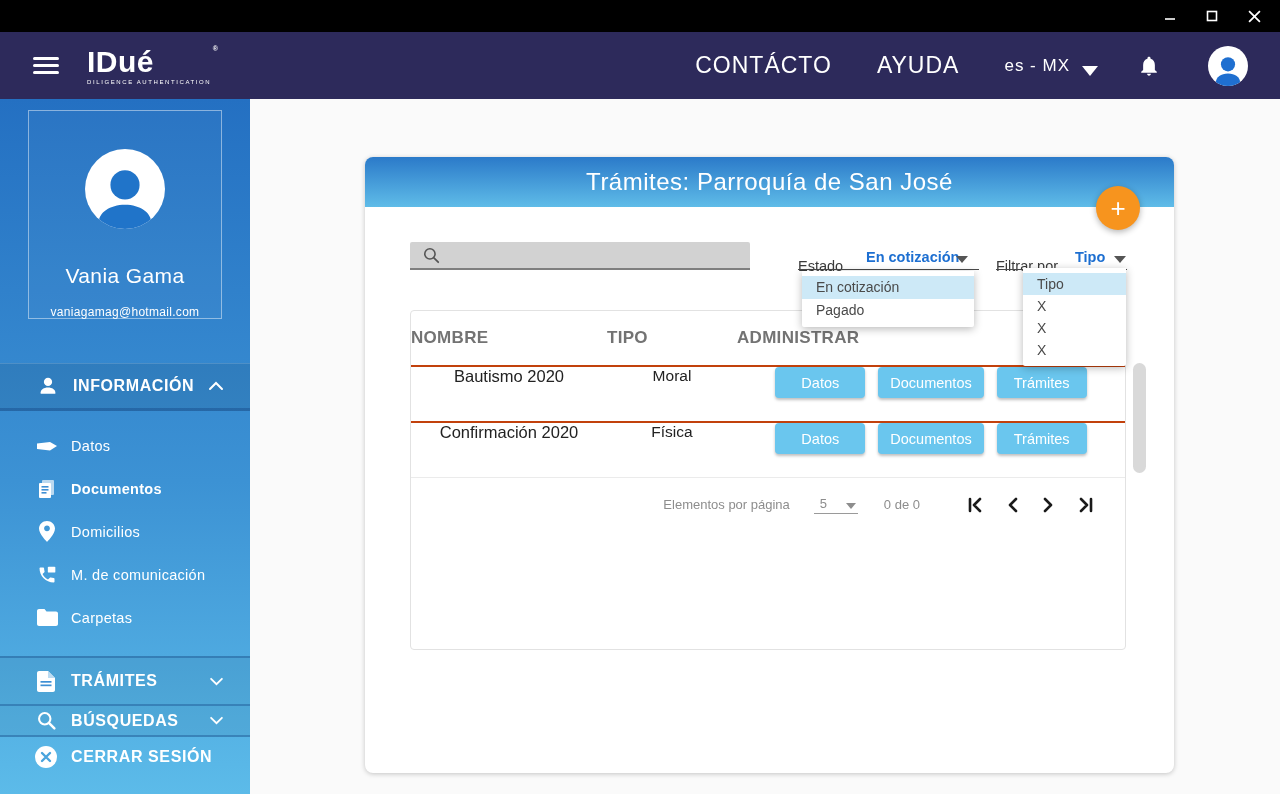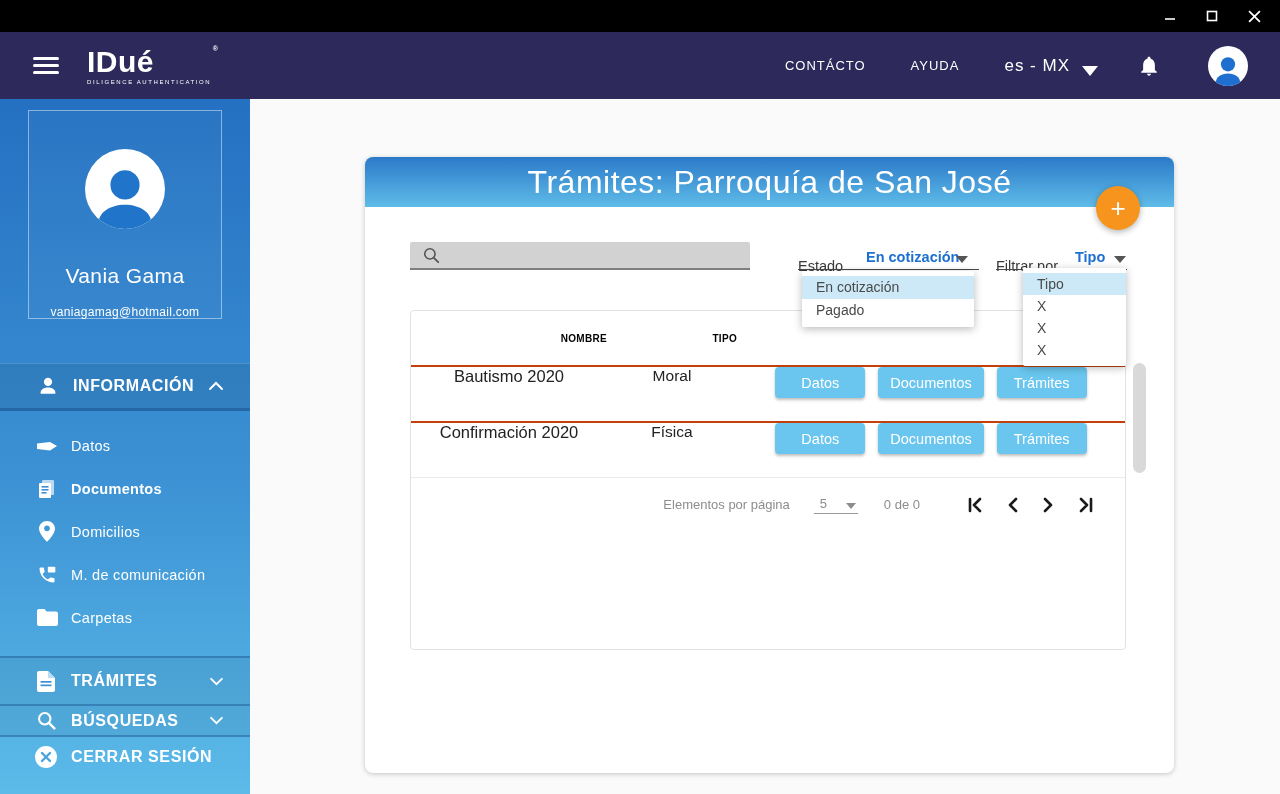--- a/index.html
+++ b/index.html
@@ -16,21 +16,21 @@
   .appbar { height:67px; background:#2d2a5b; display:flex; align-items:center;
     padding:0 32px 0 33px; color:#fff; }
   .hamburger { width:26px; height:17px; display:flex; flex-direction:column;
     justify-content:space-between; cursor:pointer; }
   .hamburger span { display:block; height:3px; background:#fff; border-radius:2px; }
   .logo { margin-left:28px; line-height:1; }
   .logo-main { font-size:30px; font-weight:bold; letter-spacing:0.5px; position:relative; }
   .logo-main .tm { position:absolute; top:-2px; right:-7px; font-size:7px; }
   .logo-sub { font-size:6px; letter-spacing:1.6px; margin-top:2px; }
   .appbar-spacer { flex:1; }
-  .appnav { font-size:13px; letter-spacing:1px; margin-right:45px; cursor:pointer; }
+  .appnav { font-size:23px; letter-spacing:1px; margin-right:45px; cursor:pointer; }
   .lang { display:flex; align-items:flex-end; font-size:17px; letter-spacing:1px;
     margin-right:40px; cursor:pointer; }
   .tri-down { width:0; height:0; border-left:8px solid transparent;
     border-right:8px solid transparent; border-top:10px solid #fff; margin-left:12px; }
   .bell { margin-right:48px; cursor:pointer; display:flex; }
   .avatar { width:40px; height:40px; border-radius:50%; background:#fff; overflow:hidden;
     display:flex; align-items:flex-end; justify-content:center; cursor:pointer; }
 
   
   .layout { display:flex; height:695px; }
@@ -67,21 +67,21 @@
   .sec-cerrar { height:40px; background:none; }
   .chev { display:flex; }
 
   
   .main { position:relative; flex:1; height:695px; background:#fafafa; }
   .card { position:absolute; left:115px; top:58px; width:809px; height:616px;
     background:#fff; border-radius:8px; box-shadow:0 1px 5px rgba(0,0,0,.22); }
   .card-header { height:50px; border-radius:8px 8px 0 0; position:relative;
     background:linear-gradient(180deg,#2b7ac9 0%, #5fbce8 100%);
     display:flex; align-items:center; justify-content:center; }
-  .card-title { color:#fff; font-size:32px; letter-spacing:.5px; }
+  .card-title { color:#fff; font-size:24px; letter-spacing:.5px; }
   .fab { position:absolute; left:731px; top:29px; width:44px; height:44px;
     border-radius:50%; background:#f7941e; color:#fff; font-size:26px; font-weight:300;
     display:flex; align-items:center; justify-content:center; cursor:pointer;
     box-shadow:0 2px 6px rgba(0,0,0,.3); z-index:40; }
 
   .searchbox { position:absolute; left:45px; top:85px; width:340px; height:28px;
     background:#d2d2d2; border-bottom:2px solid #7f7f7f; border-radius:2px 2px 0 0;
     display:flex; align-items:center; padding-left:12px; }
   .searchbox input { border:none; background:transparent; outline:none; flex:1;
     font-size:14px; margin-left:8px; font-family:"Liberation Sans",sans-serif; }
@@ -95,22 +95,22 @@
 
   .dd-panel { position:absolute; background:#fff; box-shadow:0 2px 8px rgba(0,0,0,.28);
     z-index:30; padding:5px 0; border-radius:0 0 2px 2px; }
   .dd-item { height:23px; line-height:23px; padding-left:14px; font-size:14px;
     color:#4a4a4a; cursor:pointer; white-space:nowrap; }
   .dd-item.hl { background:#cde9f7; }
 
   .tablebox { position:absolute; left:45px; top:153px; width:716px; height:340px;
     border:1px solid #e2e2e2; border-radius:4px; background:#fff; }
   .thead { height:54px; display:flex; align-items:center; }
-  .th { font-size:10px; font-weight:bold; color:#000000; letter-spacing:.3px;
-    text-align:right; }
+  .th { font-size:17px; font-weight:bold; color:#737373; letter-spacing:.3px;
+    text-align:left; }
   .col1 { width:196px; } .col2 { width:130px; } .col3 { flex:1; }
   .trow { height:56px; display:flex; border-top:2px solid #c2410c; }
   .td-name { font-size:16.5px; color:#222; text-align:center; }
   .td-tipo { font-size:15.5px; color:#222; text-align:center; }
   .td-actions { display:flex; justify-content:center; gap:13px; }
   .act-btn { min-width:90px; height:31px; padding:0 12px; border:none; border-radius:4px;
     background:#6ac6ee; color:#fff; font-size:14.5px; cursor:pointer;
     box-shadow:0 2px 3px rgba(0,0,0,.25); font-family:"Liberation Sans",sans-serif; }
 
   .paginator { height:54px; border-top:1px solid #ebebeb; display:flex;

